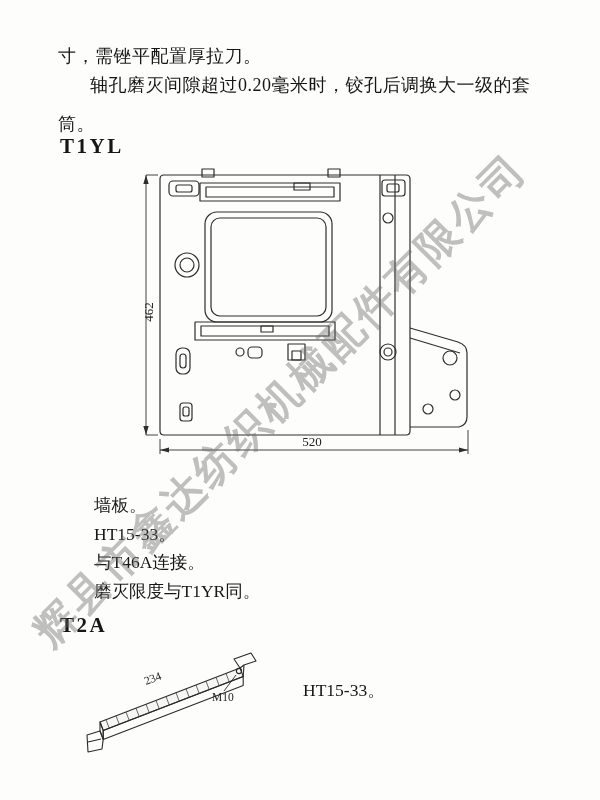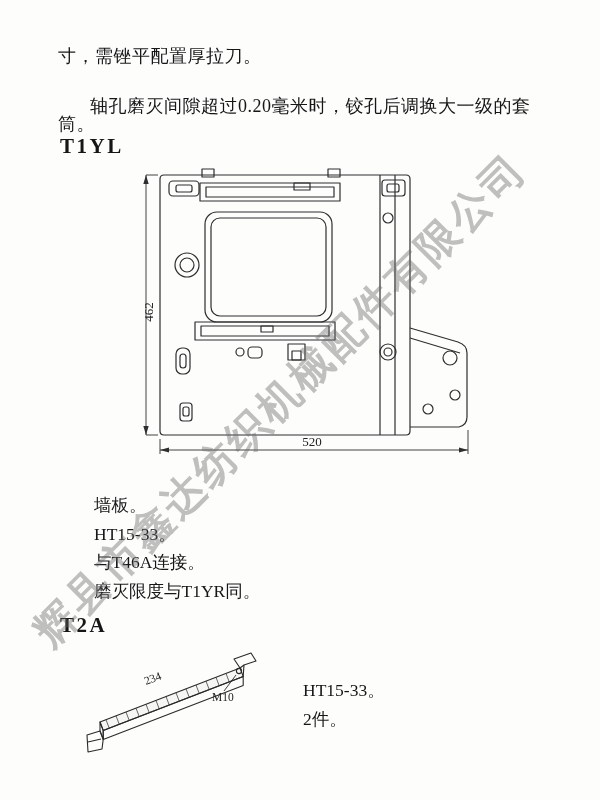--- a/index.html
+++ b/index.html
@@ -60,21 +60,21 @@
     z-index: 10;
     pointer-events: none;
   }
 </style>
 </head>
 <body>
 
 <div class="page">
 
   <p class="txt" style="left:58px; top:44px;">寸，需锉平配置厚拉刀。</p>
-  <p class="txt" style="left:90px; top:94px;font-family:Liberation Serif, serif;">轴孔磨灭间隙超过0.20毫米时，铰孔后调换大一级的套</p>
+  <p class="txt" style="left:90px; top:73px;font-family:Liberation Serif, serif;">轴孔磨灭间隙超过0.20毫米时，铰孔后调换大一级的套</p>
   <p class="txt" style="left:58px; top:112px;">筒。</p>
 
   <h2 class="heading" style="left:60px; top:134px;">T1YL</h2>
 
   <svg class="drawing" style="left:136px; top:162px;" width="345" height="300" viewBox="0 0 345 300">
     <g stroke="#2e2e2e" fill="none" stroke-width="1.2" stroke-linejoin="round">
 
       <rect x="66" y="7" width="12" height="8"></rect>
       <rect x="192" y="7" width="12" height="8"></rect>
 
@@ -168,18 +168,17 @@
       <circle cx="163" cy="27" r="2.6"></circle>
 
       <line x1="148" y1="47" x2="160" y2="31" stroke-width="0.9"></line>
     </g>
     <text class="dim small" transform="translate(78,38) rotate(-21)" text-anchor="middle">234</text>
     <text class="dim small" x="136" y="57">M10</text>
   </svg>
 
   <div class="notes" style="left:303px; top:653px;">
     <div>HT15-33。</div>
-    <div>2件。</div>
   </div>
 
   <div class="watermark">辉县市鑫达纺织机械配件有限公司</div>
 
 </div>
 
 </body></html>

